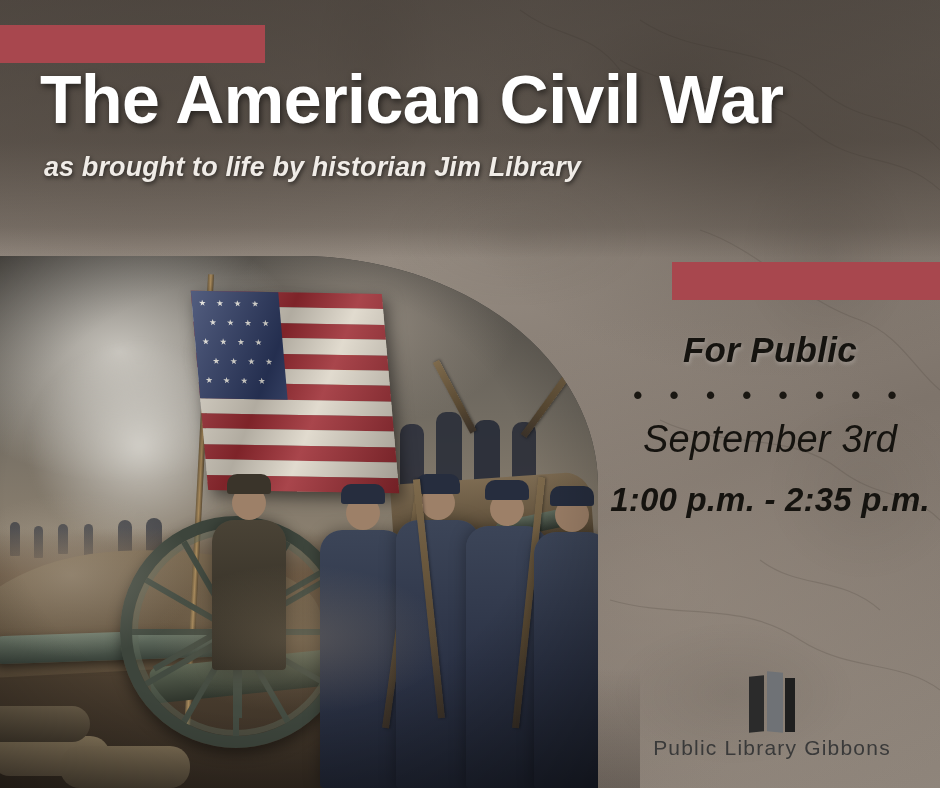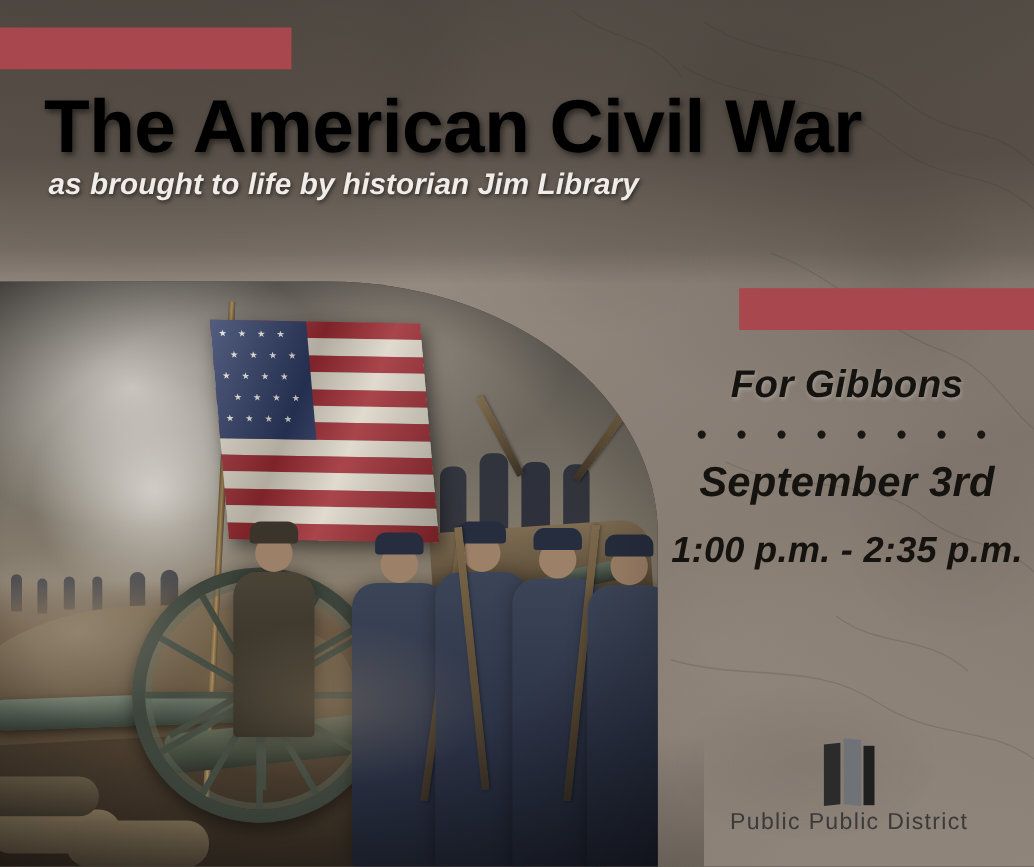--- a/index.html
+++ b/index.html
@@ -77,26 +77,25 @@
     width: 268px; height: 38px;
   }
 
   
   .headline {
     position: absolute;
     left: 40px; top: 64px;
     width: 860px;
     font-size: 68px;
     font-weight: bold;
-    color: #000000;
+    color: #ffffff;
     letter-spacing: -0.5px;
     line-height: 1.05;
     text-shadow: 2px 3px 6px rgba(0,0,0,0.55);
     white-space: nowrap;
-    margin-top: 16px;
   }
   .subhead {
     position: absolute;
     left: 44px; top: 152px;
     width: 700px;
     font-size: 27px;
     font-style: italic;
     font-weight: bold;
     color: #f0ece7;
     text-shadow: 1px 2px 4px rgba(0,0,0,0.6);
@@ -257,21 +256,21 @@
   .dots {
     margin: 12px 0 10px 0;
     font-size: 26px;
     font-weight: bold;
     letter-spacing: 10px;
     color: #1a1712;
     line-height: 1;
   }
   .date {
     font-size: 38px;
-    font-weight: bold;
+    font-weight: normal;
     font-style: italic;
     letter-spacing: 0.2px;
     margin-top: 4px;
   }
   .time {
     font-size: 33px;
     font-weight: bold;
     font-style: italic;
     margin-top: 20px;
     letter-spacing: 0.2px;
@@ -461,30 +460,30 @@
 
     <div style="position:absolute; left:-10px; bottom:12px; width:120px; height:40px; background:linear-gradient(180deg,#8a7a5e,#5d5140); border-radius:20px;"></div>
     <div style="position:absolute; left:60px; bottom:0px; width:130px; height:42px; background:linear-gradient(180deg,#7d6e55,#4f4536); border-radius:20px;"></div>
     <div style="position:absolute; left:-20px; bottom:46px; width:110px; height:36px; background:linear-gradient(180deg,#6d604b,#453c2f); border-radius:18px;"></div>
 
     <div class="dust"></div>
     <div class="vignette"></div>
   </div>
 
   <div class="info">
-    <div class="for-adults">For Gibbons</div>
+    <div class="for-adults">For Public</div>
     <div class="dots">• • • • • • • •</div>
     <div class="date">September 3rd</div>
     <div class="time">1:00 p.m. - 2:35 p.m.</div>
   </div>
 
   <div class="logo">
     <div class="logo-row">
       <div class="logo-mark">
         <div class="b1"></div>
           <div class="b2"></div>
           <div class="b3"></div>
       </div>
     </div>
-    <div class="logo-sub">Public Public District</div>
+    <div class="logo-sub">Public Library Gibbons</div>
   </div>
 
 </div>
 
 </body></html>

